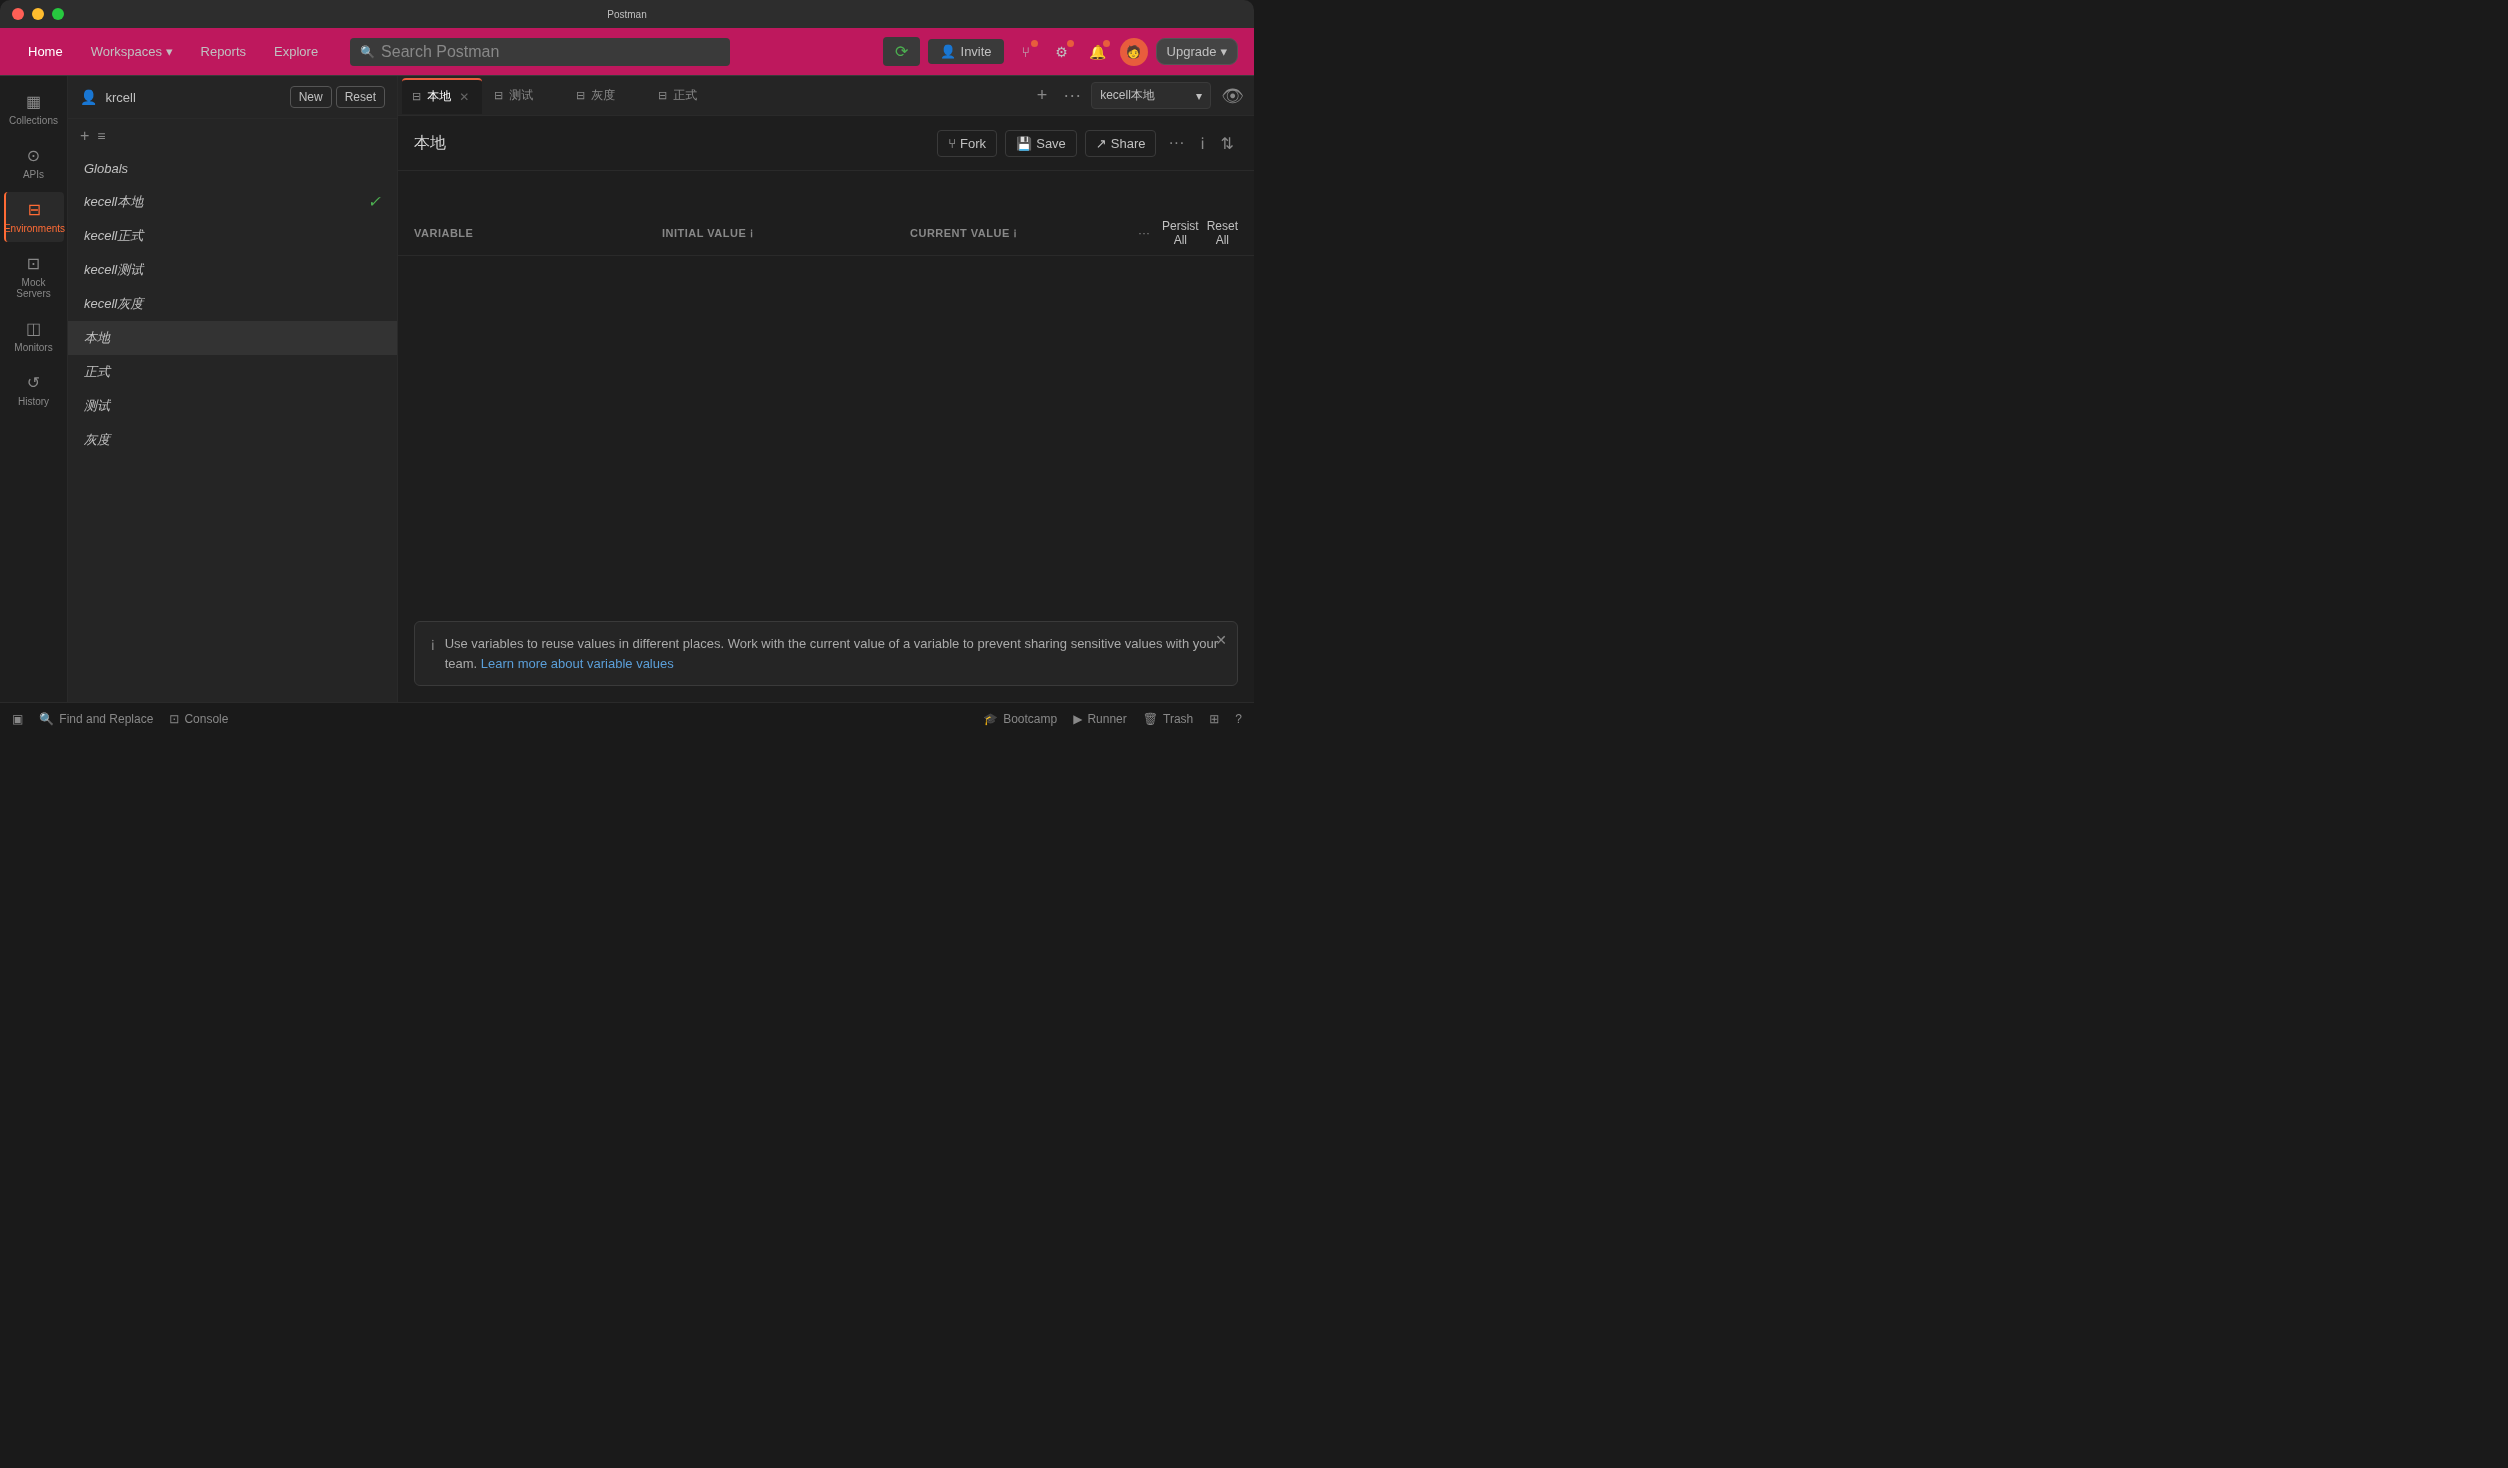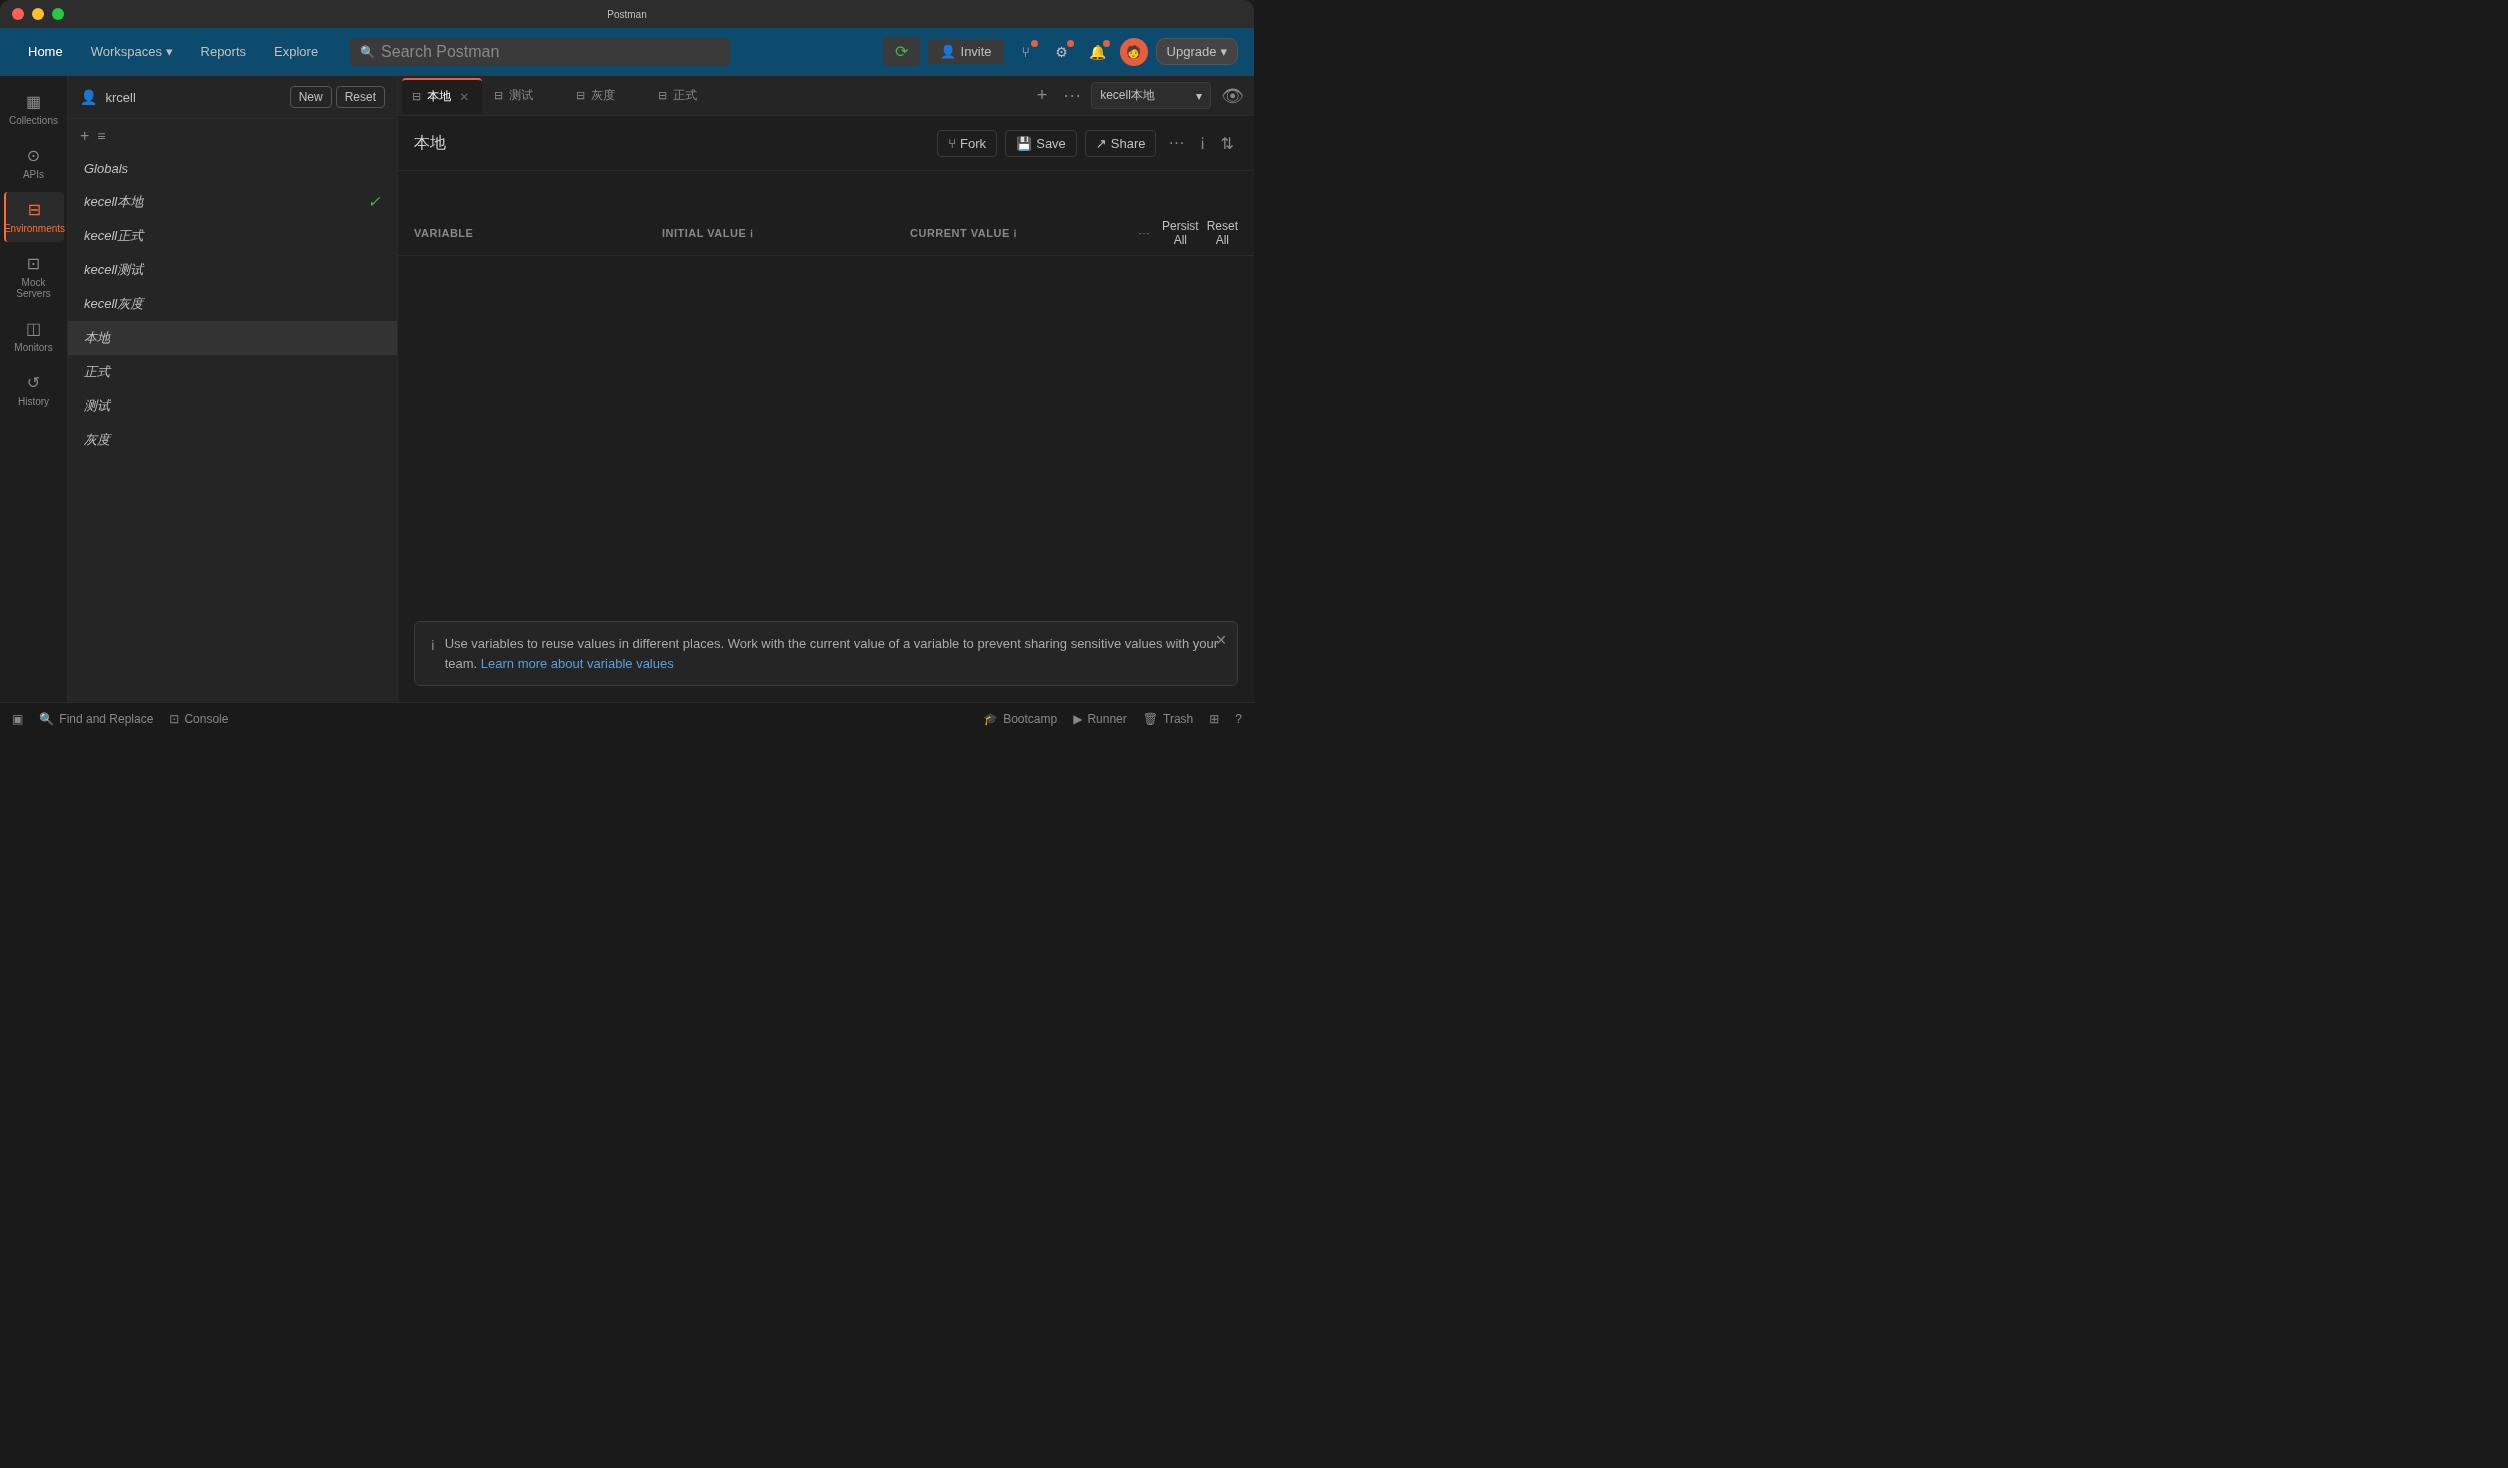--- a/index.html
+++ b/index.html
@@ -34,21 +34,21 @@
       gap: 8px;
       align-items: center;
     }
     .tl { width: 12px; height: 12px; border-radius: 50%; }
     .tl-red { background: #ff5f56; }
     .tl-yellow { background: #ffbd2e; }
     .tl-green { background: #27c93f; }
 
     
     .top-nav {
-      background: #0c4a6e;
+      background: #be185d;
       height: 48px;
       display: flex;
       align-items: center;
       padding: 0 16px;
       gap: 4px;
       border-bottom: 1px solid #3a3a3a;
     }
     .nav-item {
       padding: 6px 12px;
       color: #c0c0c0;

